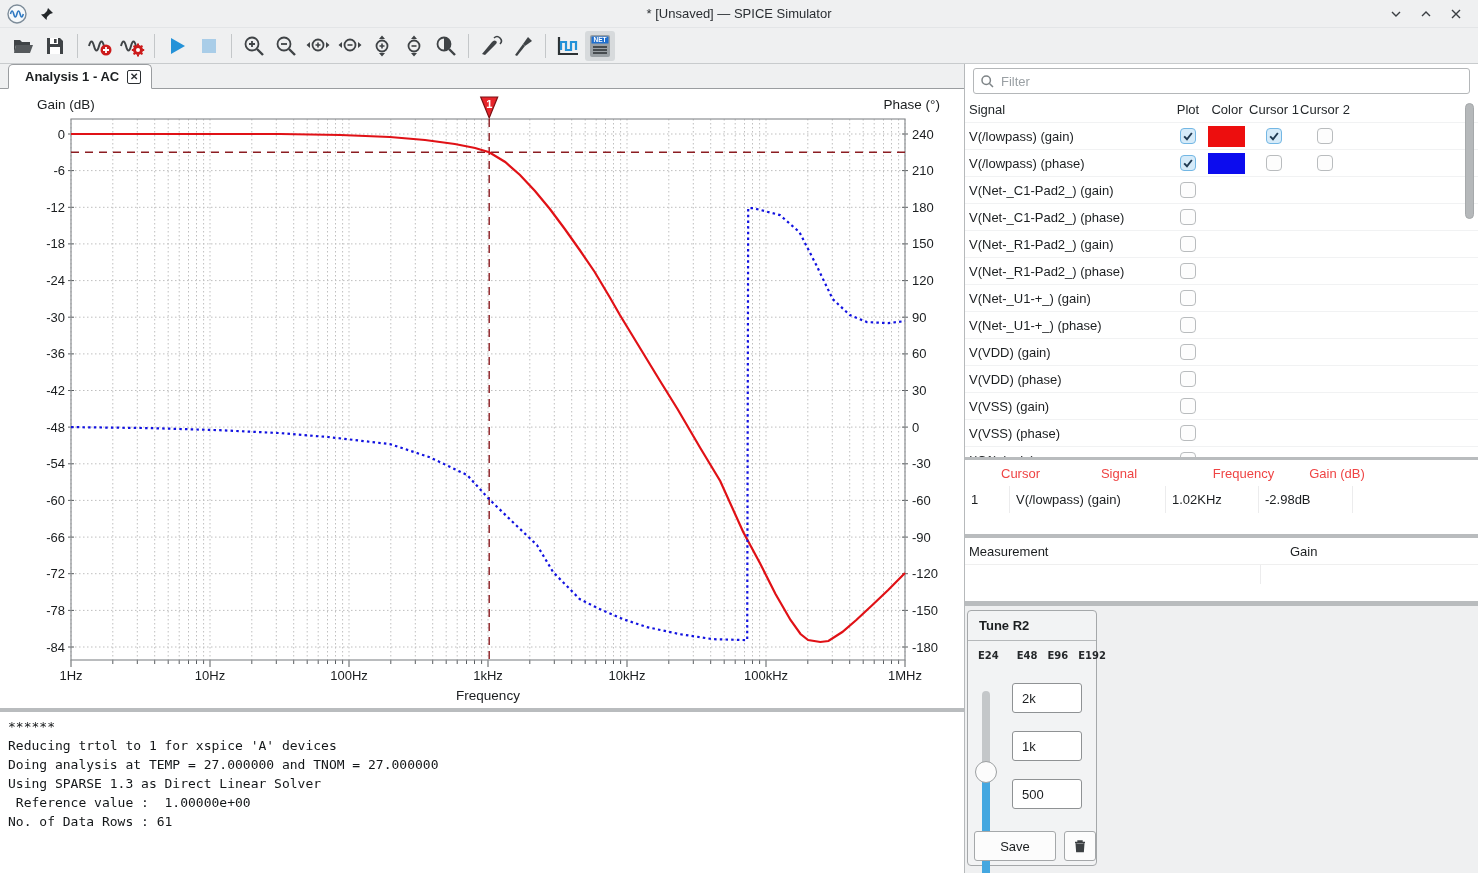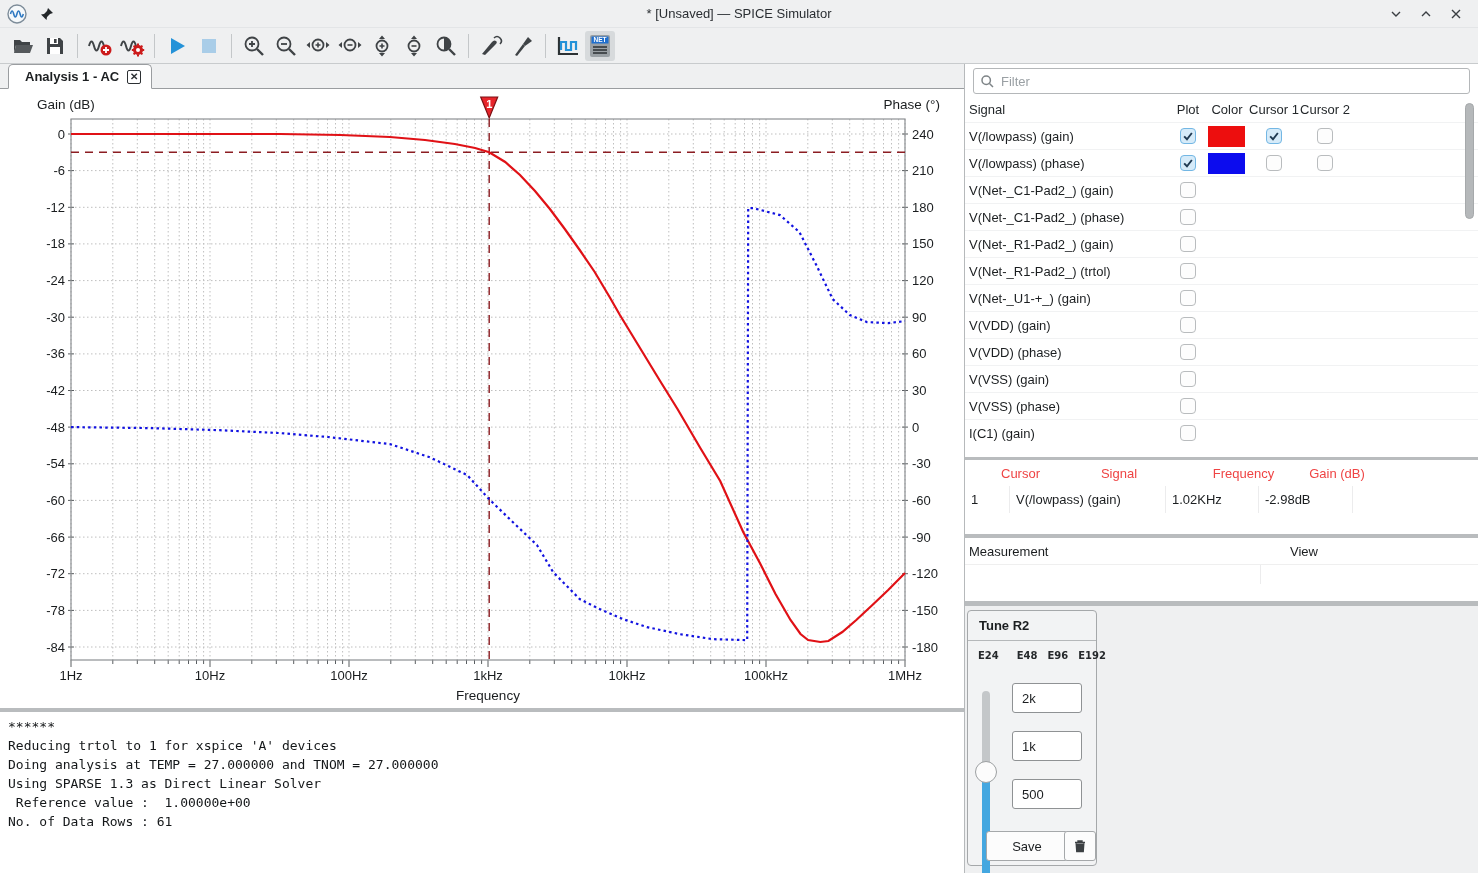--- a/index.html
+++ b/index.html
@@ -607,31 +607,41 @@
     <div class="sig-name">V(Net-_R1-Pad2_) (gain)</div>
     <div class="cb-wrap">
                 <span class="cb"></span>
               </div>
     <div></div>
     <div class="cb-wrap"></div>
     <div class="cb-wrap"></div>
               <div></div>
             </div>
             <div class="sig-grid sig-row">
-    <div class="sig-name">V(Net-_R1-Pad2_) (trtol)</div>
+    <div class="sig-name">V(Net-_R1-Pad2_) (phase)</div>
     <div class="cb-wrap">
                 <span class="cb"></span>
               </div>
     <div></div>
     <div class="cb-wrap"></div>
     <div class="cb-wrap"></div>
               <div></div>
             </div>
             <div class="sig-grid sig-row">
     <div class="sig-name">V(Net-_U1-+_) (gain)</div>
+    <div class="cb-wrap">
+                <span class="cb"></span>
+              </div>
+    <div></div>
+    <div class="cb-wrap"></div>
+    <div class="cb-wrap"></div>
+              <div></div>
+            </div>
+            <div class="sig-grid sig-row">
+    <div class="sig-name">V(Net-_U1-+_) (phase)</div>
     <div class="cb-wrap">
                 <span class="cb"></span>
               </div>
     <div></div>
     <div class="cb-wrap"></div>
     <div class="cb-wrap"></div>
               <div></div>
             </div>
             <div class="sig-grid sig-row">
     <div class="sig-name">V(VDD) (gain)</div>
@@ -706,21 +716,21 @@
               <div></div>
             </div>
           </div>
       </div>
 
       <div class="panel-sep" style="height:4px"></div>
 
       <div class="meas-area">
         <div class="meas-header">
           <div class="m-col1">Measurement</div>
-          <div class="m-col2">View</div>
+          <div class="m-col2">Gain</div>
         </div>
         <div class="meas-row">
             <div class="m-col1"></div>
           </div>
       </div>
 
       <div class="panel-sep" style="height:4px"></div>
 
       <div class="tune-area">
         <div class="tune-box">
@@ -740,21 +750,21 @@
           <div class="tune-field" style="top:72px;">
               <span>2k</span>
             </div>
           <div class="tune-field" style="top:120px;">
               <span>1k</span>
             </div>
           <div class="tune-field" style="top:168px;">
               <span>500</span>
             </div>
 
-          <div class="tune-btn" style="left:18px; top:220px; width:82px;">
+          <div class="tune-btn" style="left:6px; top:220px; width:82px;">
               <span>Save</span>
             </div>
           <div class="tune-btn" style="left:96px; top:220px; width:32px;">
             <svg width="16" height="16" viewBox="0 0 16 16">
                 <path d="M3 4.5 h10 M6 4.5 V3 h4 v1.5 M4.2 5.5 l0.6 8 h6.4 l0.6-8" fill="none" stroke="#3c4043" stroke-width="1.4"></path>
                 <path d="M4.2 5.5 h7.6 l-0.5 8.2 h-6.6 Z" fill="#3c4043"></path>
               </svg>
           </div>
         </div>
       </div>

